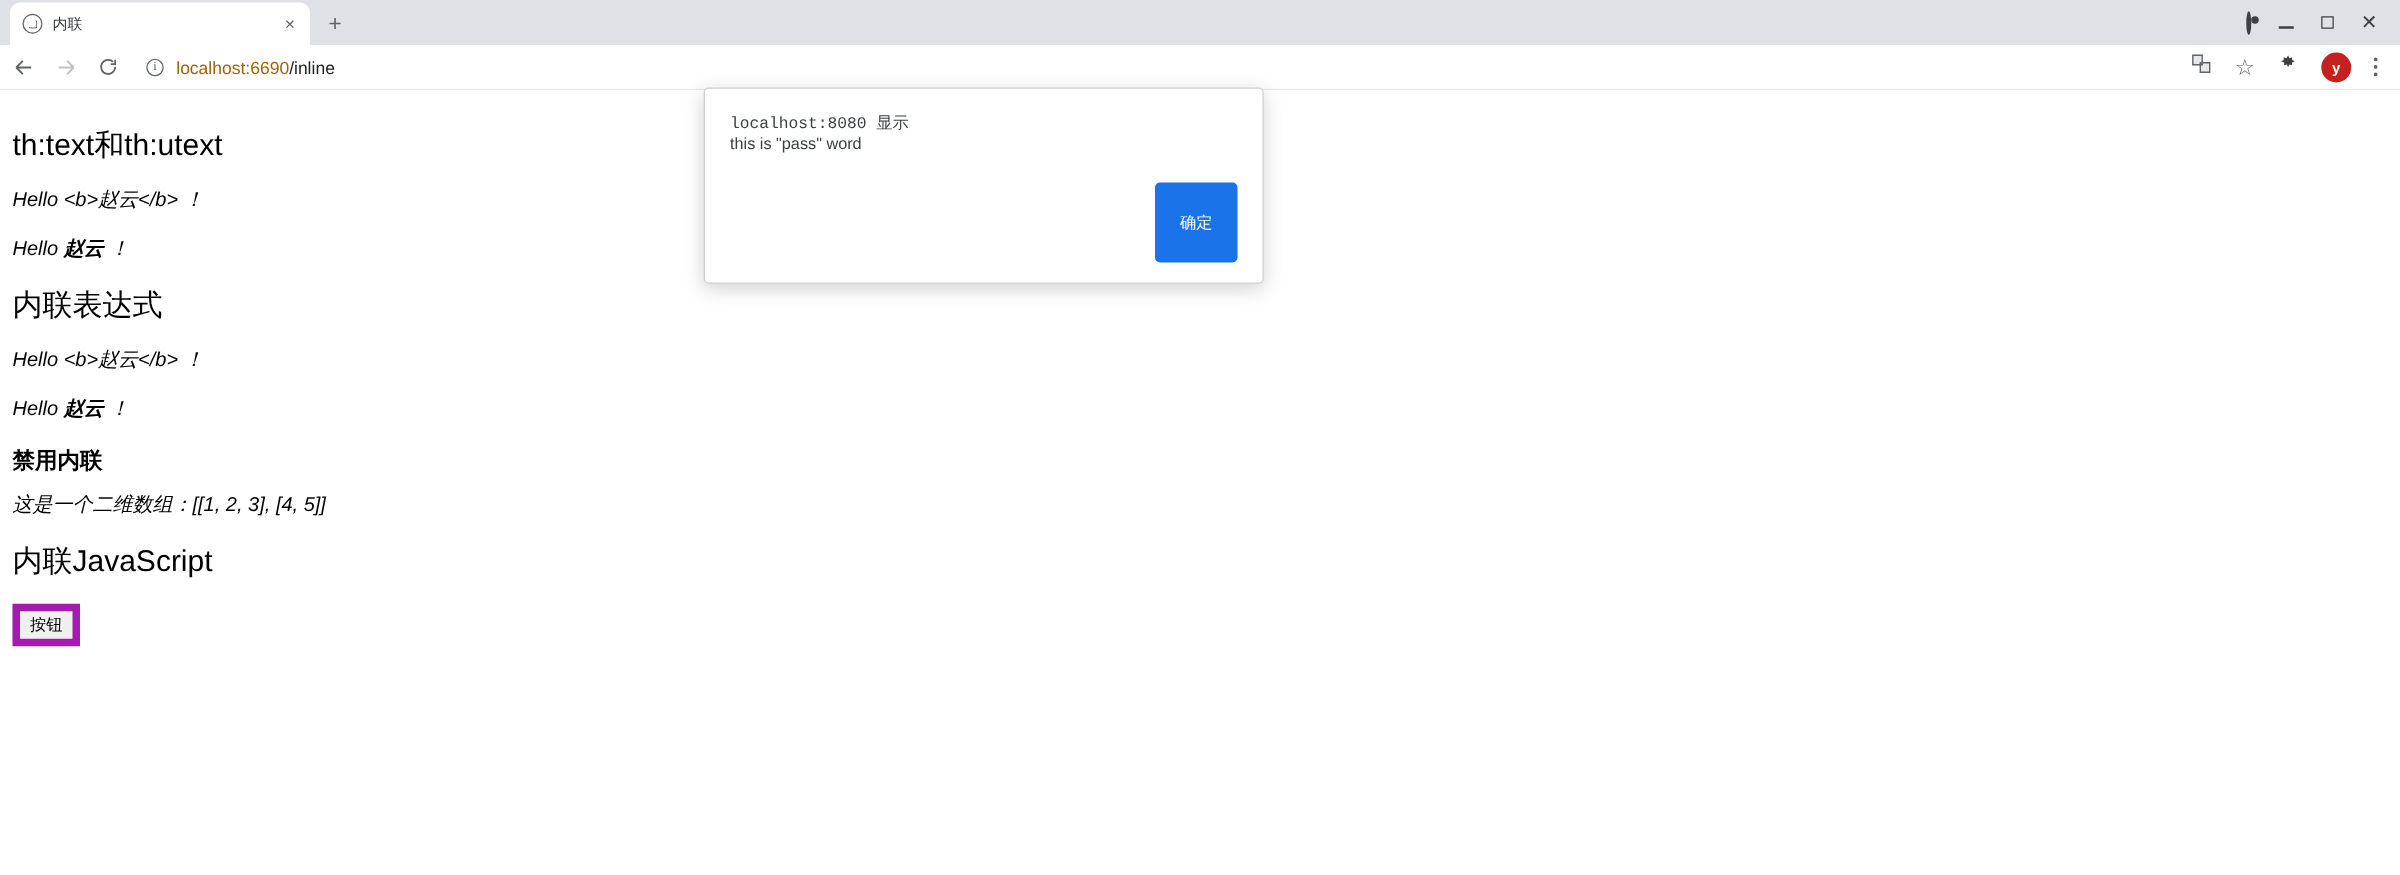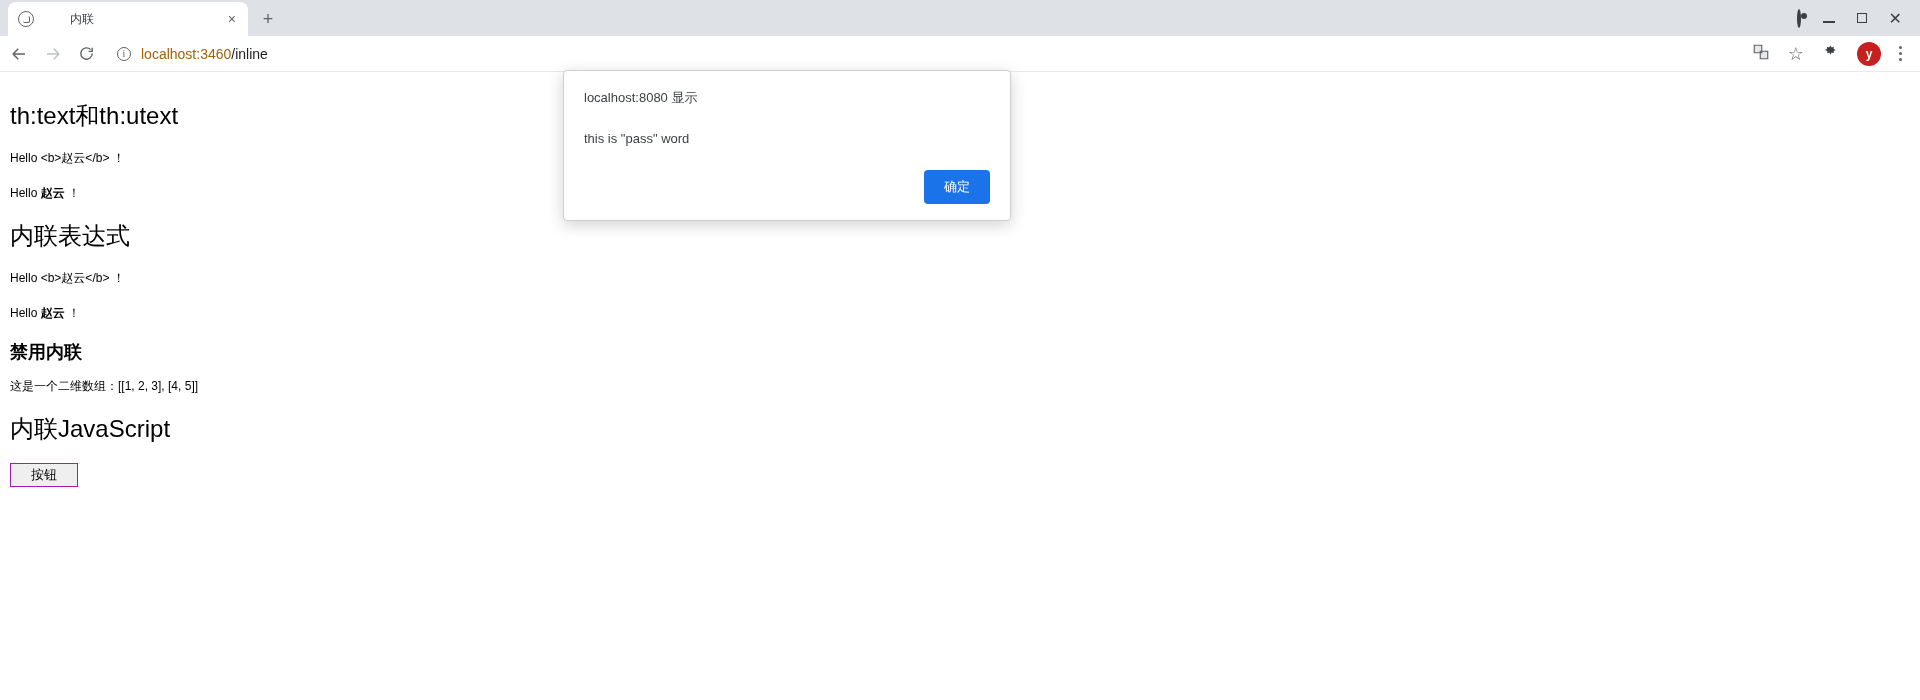--- a/index.html
+++ b/index.html
@@ -22,21 +22,20 @@
     .tab {
       background: #fff;
       height: 34px;
       width: 240px;
       margin-left: 8px;
       border-radius: 8px 8px 0 0;
       display: flex;
       align-items: center;
       padding: 0 10px;
       position: relative;
-      gap: 28px;
     }
     .tab-favicon {
       width: 16px; height: 16px;
       border: 1px solid #5f6368;
       border-radius: 50%;
       margin-right: 8px;
       display: flex; align-items: center; justify-content: center;
     }
     .tab-favicon::after {
       content: ""; width: 6px; height: 6px; border: 1px solid #5f6368; border-radius: 2px;
@@ -97,44 +96,44 @@
     .page-content {
       padding: 10px 10px 10px 10px;
     }
     .page-content h2 {
       font-size: 24px; font-weight: normal; margin: 18px 0 18px 0;
     }
     .page-content h3 {
       font-size: 18px; font-weight: bold; margin: 14px 0 14px 0;
     }
     .page-content p {
-      font-size: 12px; margin: 0 0 18px 0;
+      font-size: 16px; margin: 0 0 18px 0; font-style: italic;
     }
     .btn-inline {
-      font-size: 13px; padding: 2px 20px; background: #efefef;
-      border: 1px solid #a21caf; cursor: pointer;
+      font-size: 13px; padding: 2px 8px; background: #efefef;
+      border: 6px solid #a21caf; cursor: pointer;
       font-family: inherit;
     }
 
     .js-dialog {
       position: absolute;
       top: 70px; left: 563px;
       width: 448px;
       background: #fff;
       border: 1px solid #cfcfcf;
       border-radius: 4px;
       box-shadow: 0 4px 16px rgba(0,0,0,.18);
       padding: 18px 20px 16px 20px;
     }
-    .js-dialog-title { font-size: 13px; color: #3c4043; margin-bottom: 24px; }
+    .js-dialog-title { font-size: 13px; color: #3c4043; margin-bottom: 0; font-family: Liberation Mono, monospace; }
     .js-dialog-msg { font-size: 13px; color: #3c4043; margin-bottom: 24px; }
     .js-dialog-actions { display: flex; justify-content: flex-end; }
     .js-dialog-ok {
       background: #1a73e8; color: #fff; border: none;
-      padding: 8px 20px; font-size: 13px; border-radius: 4px; cursor: pointer;
+      padding: 23px 20px; font-size: 13px; border-radius: 4px; cursor: pointer;
     }
   </style>
 </head>
 <body>
 
 <div class="chrome-top">
   <div class="tab">
     <span class="tab-favicon"></span>
     <span class="tab-title">内联</span>
     <span class="tab-close">×</span>
@@ -160,21 +159,21 @@
       </svg>
   </span>
   <span class="nav-btn">
     <svg width="17" height="17" viewBox="0 0 24 24">
         <path fill="none" stroke="#5f6368" stroke-width="2" d="M20 12a8 8 0 11-2.3-5.6M20 4v5h-5"></path>
       </svg>
   </span>
   <div class="url-field">
     <span class="url-info-icon">i</span>
     <span class="url-text">
-      <span class="url-host">localhost:</span><span class="url-host">3460</span><span class="url-port-path">/inline</span>
+      <span class="url-host">localhost:</span><span class="url-host">6690</span><span class="url-port-path">/inline</span>
     </span>
   </div>
   <div class="right-icons">
     <span class="ri">
       <svg width="18" height="18" viewBox="0 0 24 24">
           <path fill="#5f6368" d="M3 3h10v10H3zM11 11h10v10H11z" fill-opacity=".15"></path>
           <path stroke="#5f6368" stroke-width="1.5" fill="none" d="M3 3h10v10H3zM11 11h10v10H11z"></path>
         </svg>
     </span>
     <span class="ri ri-star">☆</span>

